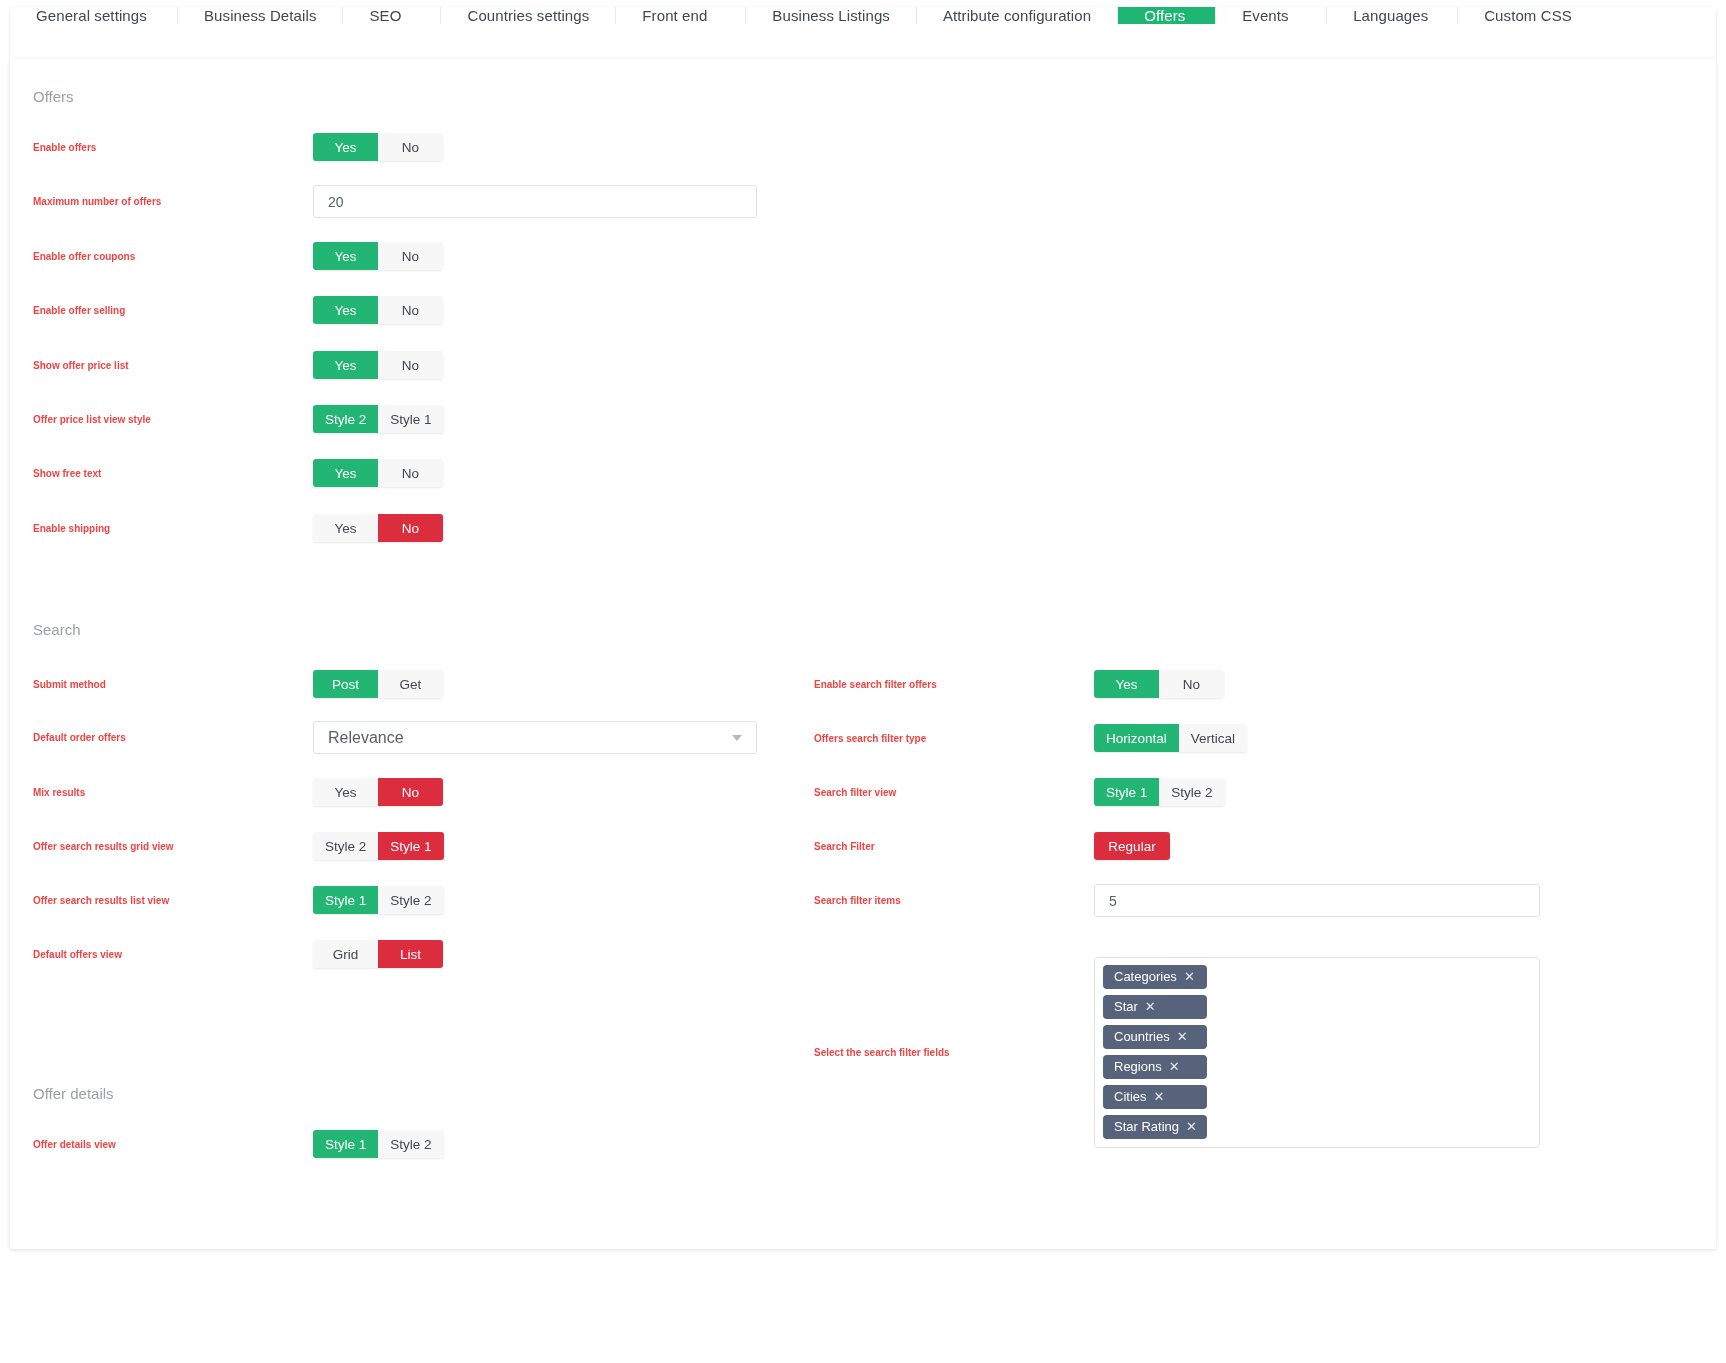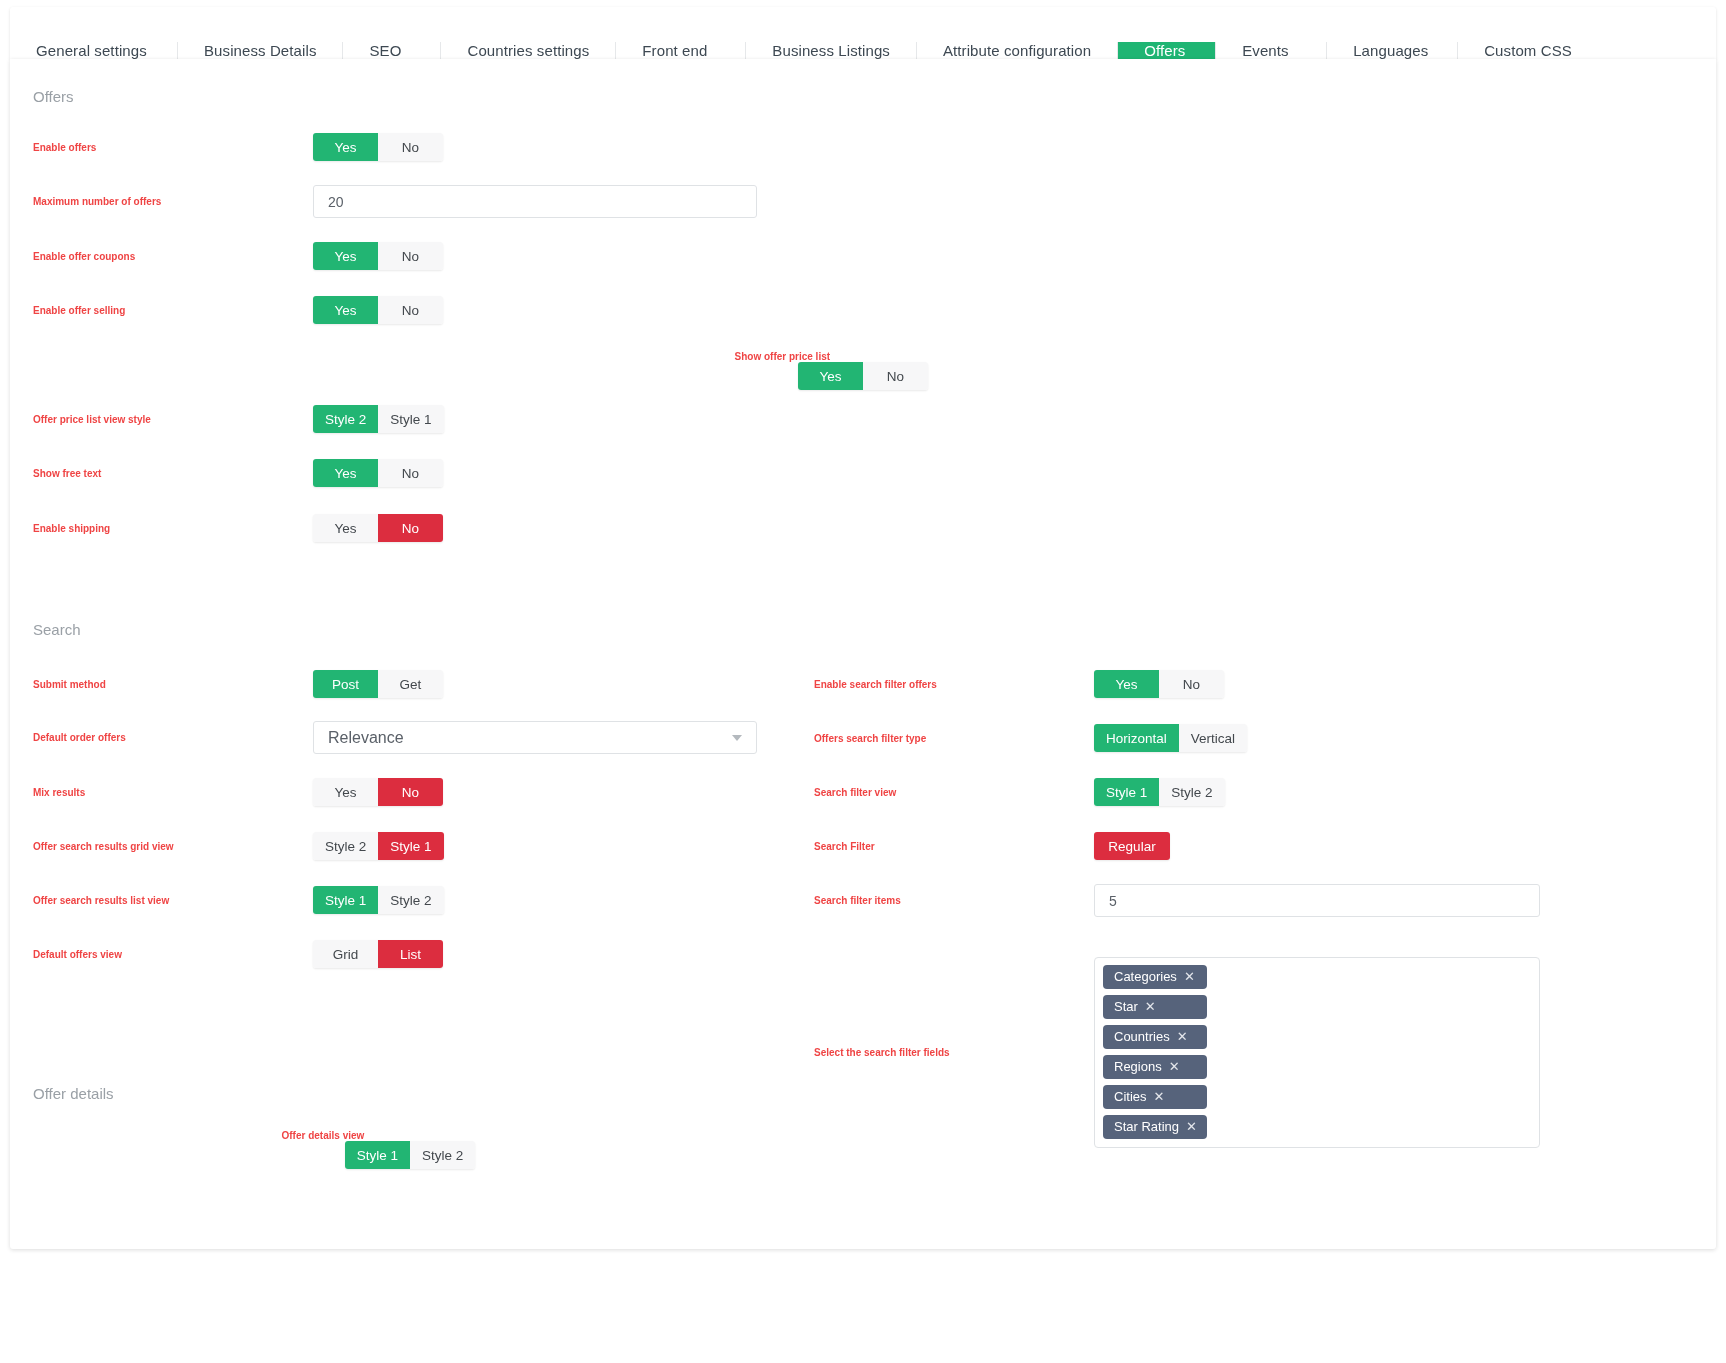--- a/index.html
+++ b/index.html
@@ -13,21 +13,21 @@
   .app {
     width: 1726px; height: 1363px;
     position: relative;
     background: #ffffff;
     overflow: hidden;
   }
 
   
   .tabbar {
     display: flex;
-    align-items: flex-end;
+    align-items: flex-start;
     height: 52px;
     margin: 7px 10px 0 10px;
     background: #ffffff;
     border-radius: 3px 3px 0 0;
     box-shadow: 0 1px 3px rgba(0,0,0,0.13);
     overflow: hidden;
   }
   .tab {
     display: flex;
     align-items: center;
@@ -256,21 +256,21 @@
     </div>
 
     <div class="abs row" style="left:0; top:237px; width:100%;">
       <div class="row-label">Enable offer selling</div>
       <div class="btngroup">
         <button class="btn on-green">Yes</button>
         <button class="btn">No</button>
       </div>
     </div>
 
-    <div class="abs row" style="left:0; top:292px; width:100%;flex-direction:column;">
+    <div class="abs row" style="left:0; top:292px; width:100%;">
       <div class="row-label">Show offer price list</div>
       <div class="btngroup">
         <button class="btn on-green">Yes</button>
         <button class="btn">No</button>
       </div>
     </div>
 
     <div class="abs row" style="left:0; top:346px; width:100%;">
       <div class="row-label">Offer price list view style</div>
       <div class="btngroup">
@@ -406,21 +406,21 @@
         </span>
         <span class="tag">
           <span>Star Rating</span>
           <span class="tag-x">✕</span>
         </span>
       </div>
     </div>
 
     <div class="abs section-title" style="left:0; top:1026px;">Offer details</div>
 
-    <div class="abs row" style="left:0; top:1071px; width:800px;flex-direction:column;">
+    <div class="abs row" style="left:0; top:1071px; width:800px;">
       <div class="row-label">Offer details view</div>
       <div class="btngroup">
         <button class="btn on-green">Style 1</button>
         <button class="btn">Style 2</button>
       </div>
     </div>
 
   </div>
 </div>
 

